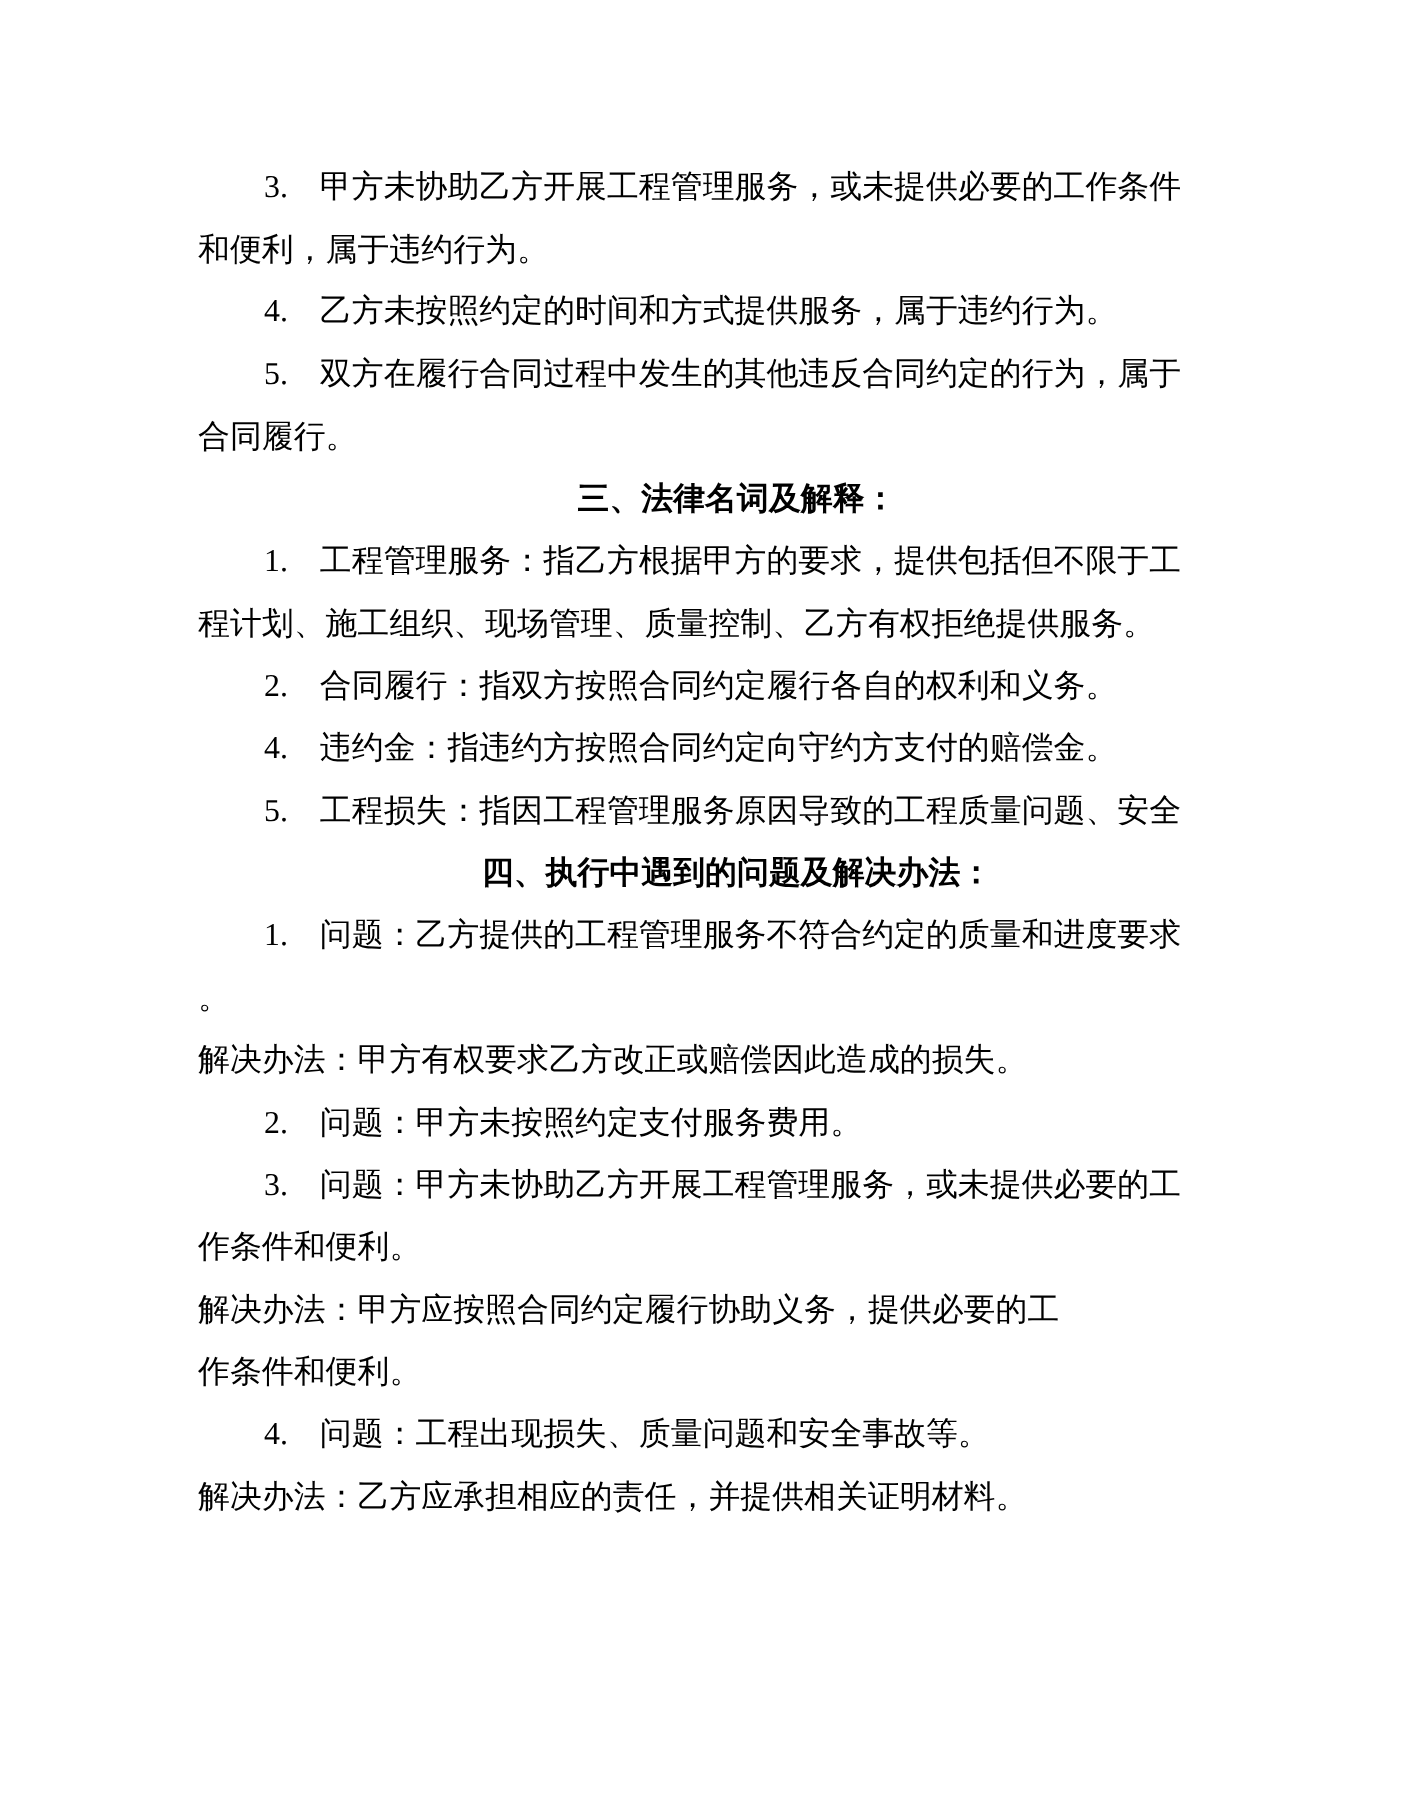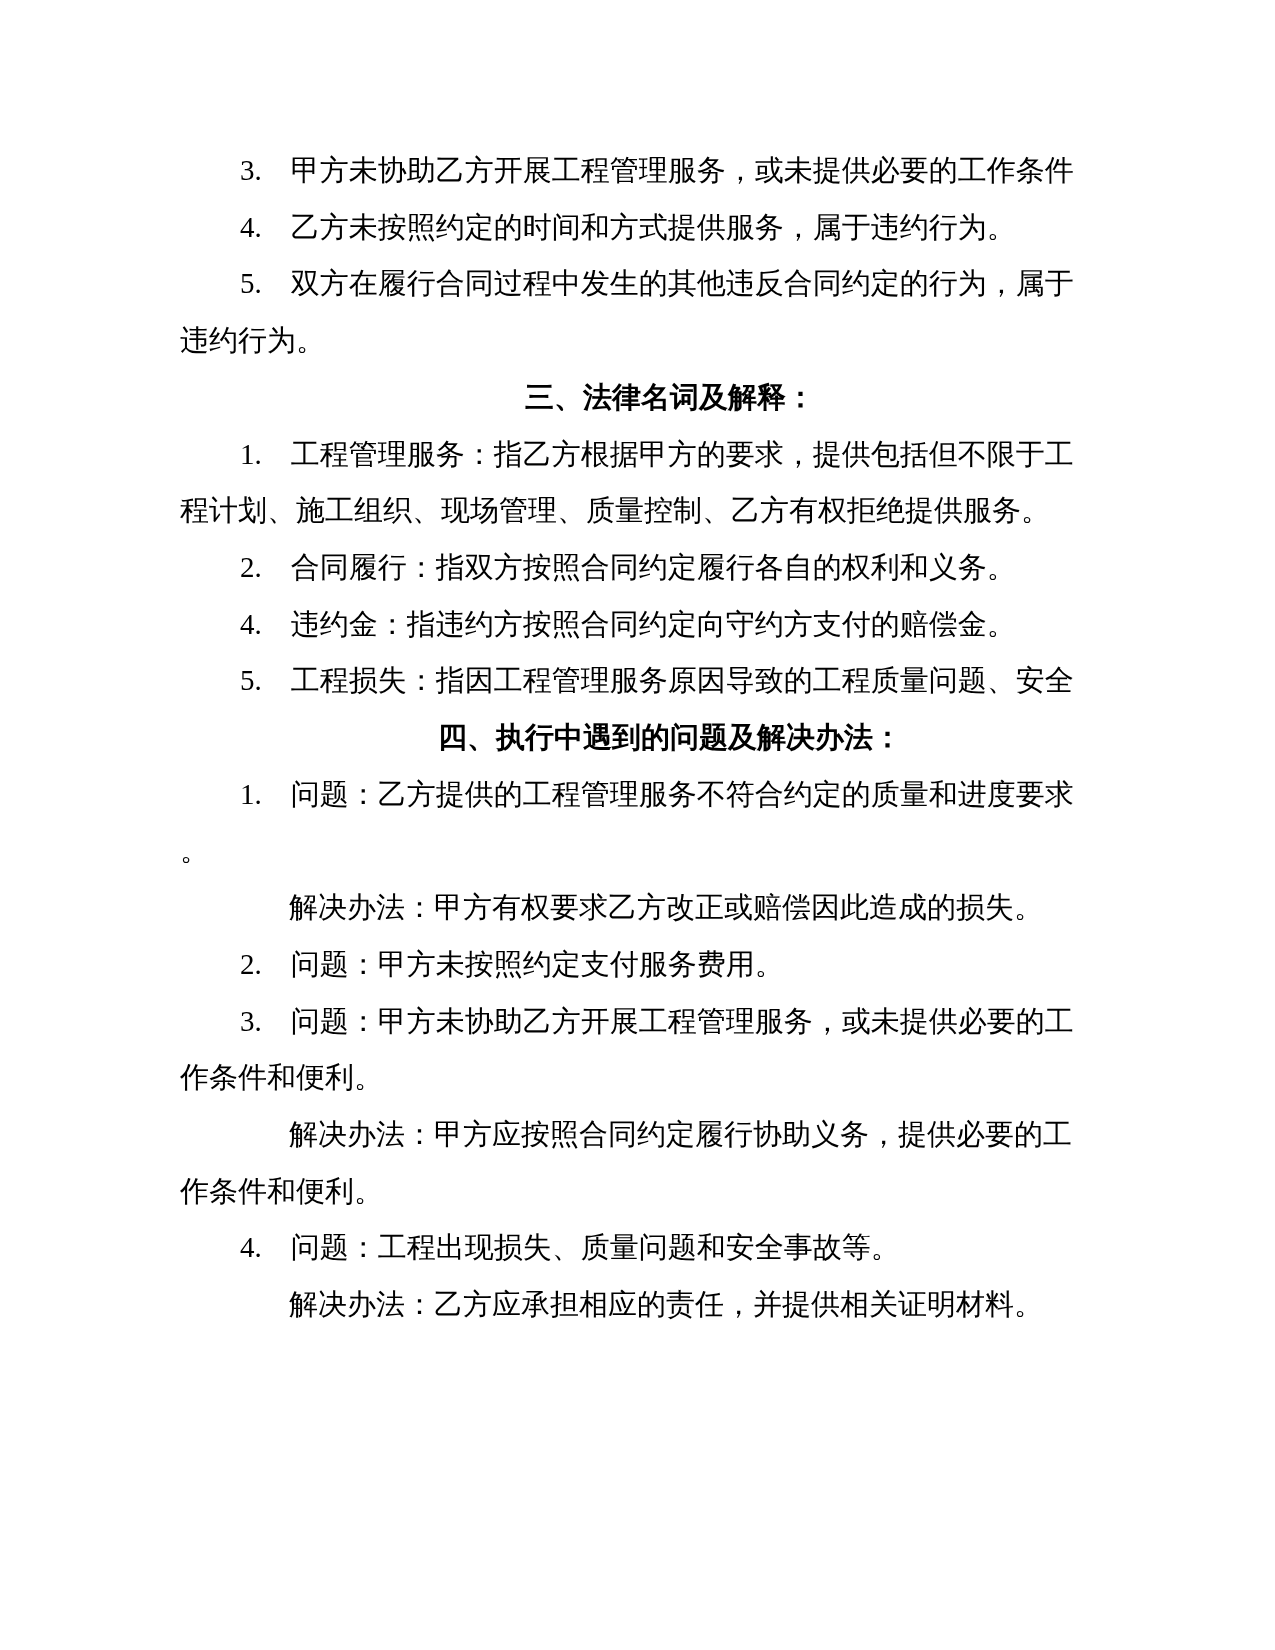--- a/index.html
+++ b/index.html
@@ -22,33 +22,34 @@
     width: 920px;
     font-family: "Liberation Serif", "DejaVu Serif", serif;
     font-size: 29px;
     line-height: 56.7px;
     color: #000000;
   }
   .line {
     white-space: pre;
   }
   .indent-item { margin-left: 60px; }
-  .indent-solution { margin-left: 109px; }
+  .indent-solution { }
   .indent-none { margin-left: 0; }
   .bold { font-weight: bold; text-align: center; }
 </style>
 </head>
 <body>
 
 <div class="page" style="background: rgb(255, 255, 255);">
   <div class="doc-body" style="color: rgb(0, 0, 0);">
       <div class="line indent-item">3.　甲方未协助乙方开展工程管理服务，或未提供必要的工作条件</div>
+      <div class="line indent-none">和便利，属于违约行为。</div>
       <div class="line indent-item">4.　乙方未按照约定的时间和方式提供服务，属于违约行为。</div>
       <div class="line indent-item">5.　双方在履行合同过程中发生的其他违反合同约定的行为，属于</div>
-      <div class="line indent-none">违约行为。</div>
+      <div class="line indent-none">合同履行。</div>
       <div class="line indent-item bold">三、法律名词及解释：</div>
       <div class="line indent-item">1.　工程管理服务：指乙方根据甲方的要求，提供包括但不限于工</div>
       <div class="line indent-none">程计划、施工组织、现场管理、质量控制、乙方有权拒绝提供服务。</div>
       <div class="line indent-item">2.　合同履行：指双方按照合同约定履行各自的权利和义务。</div>
       <div class="line indent-item">4.　违约金：指违约方按照合同约定向守约方支付的赔偿金。</div>
       <div class="line indent-item">5.　工程损失：指因工程管理服务原因导致的工程质量问题、安全</div>
       <div class="line indent-item bold">四、执行中遇到的问题及解决办法：</div>
       <div class="line indent-item">1.　问题：乙方提供的工程管理服务不符合约定的质量和进度要求</div>
       <div class="line indent-none">。</div>
       <div class="line indent-solution">解决办法：甲方有权要求乙方改正或赔偿因此造成的损失。</div>

